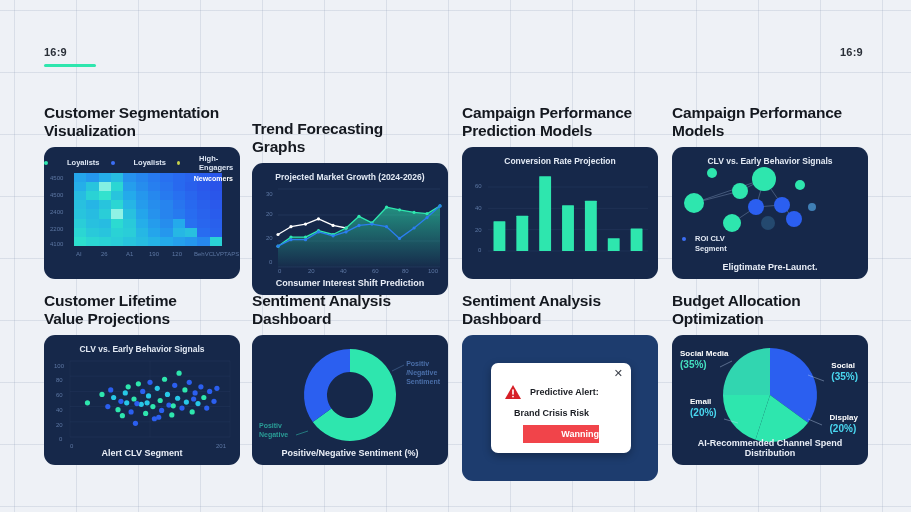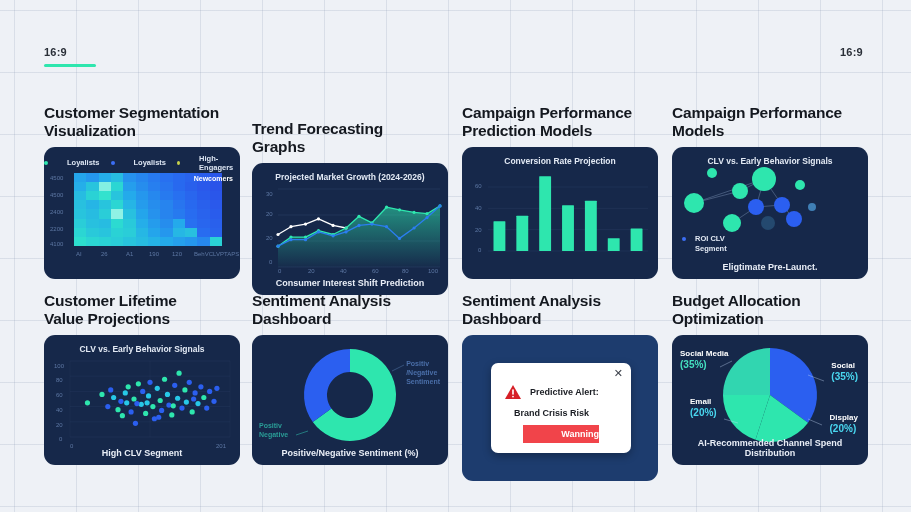--- a/index.html
+++ b/index.html
@@ -469,21 +469,21 @@
           <circle cx="82.72727272727272" cy="67.8" r="2.6" fill="#27c8e8"></circle>
         </svg>
       <div class="axis-lbl" style="left:10px; top:28px;">100</div>
       <div class="axis-lbl" style="left:12px; top:42px;">80</div>
       <div class="axis-lbl" style="left:12px; top:57px;">60</div>
       <div class="axis-lbl" style="left:12px; top:72px;">40</div>
       <div class="axis-lbl" style="left:12px; top:87px;">20</div>
       <div class="axis-lbl" style="left:15px; top:101px;">0</div>
       <div class="axis-lbl" style="left:26px;  top:108px;">0</div>
       <div class="axis-lbl" style="left:172px; top:108px;">201</div>
-      <div class="card-caption">High CLV Segment</div>
+      <div class="card-caption">Alert CLV Segment</div>
     </div>
   </div>
 
   <div class="panel" style="left:252px; top:292px; width:196px;">
     <div class="panel-title">Sentiment Analysis
 Dashboard</div>
     <div class="card" style="height:130px;">
       <svg class="chart" id="donut-chart" viewBox="0 0 196 130" preserveAspectRatio="none">
           <path d="M 98 14 A 46 46 0 1 1 60.78521825875242 87.03812160545377 L 79.39260912937621 73.51906080272688 A 23 23 0 1 0 98 37 Z" fill="#2ee6ae"></path>
           <path d="M 60.78521825875242 87.03812160545377 A 46 46 0 0 1 97.99999999999999 14 L 98 37 A 23 23 0 0 0 79.39260912937621 73.51906080272688 Z" fill="#2b5ff0"></path>

